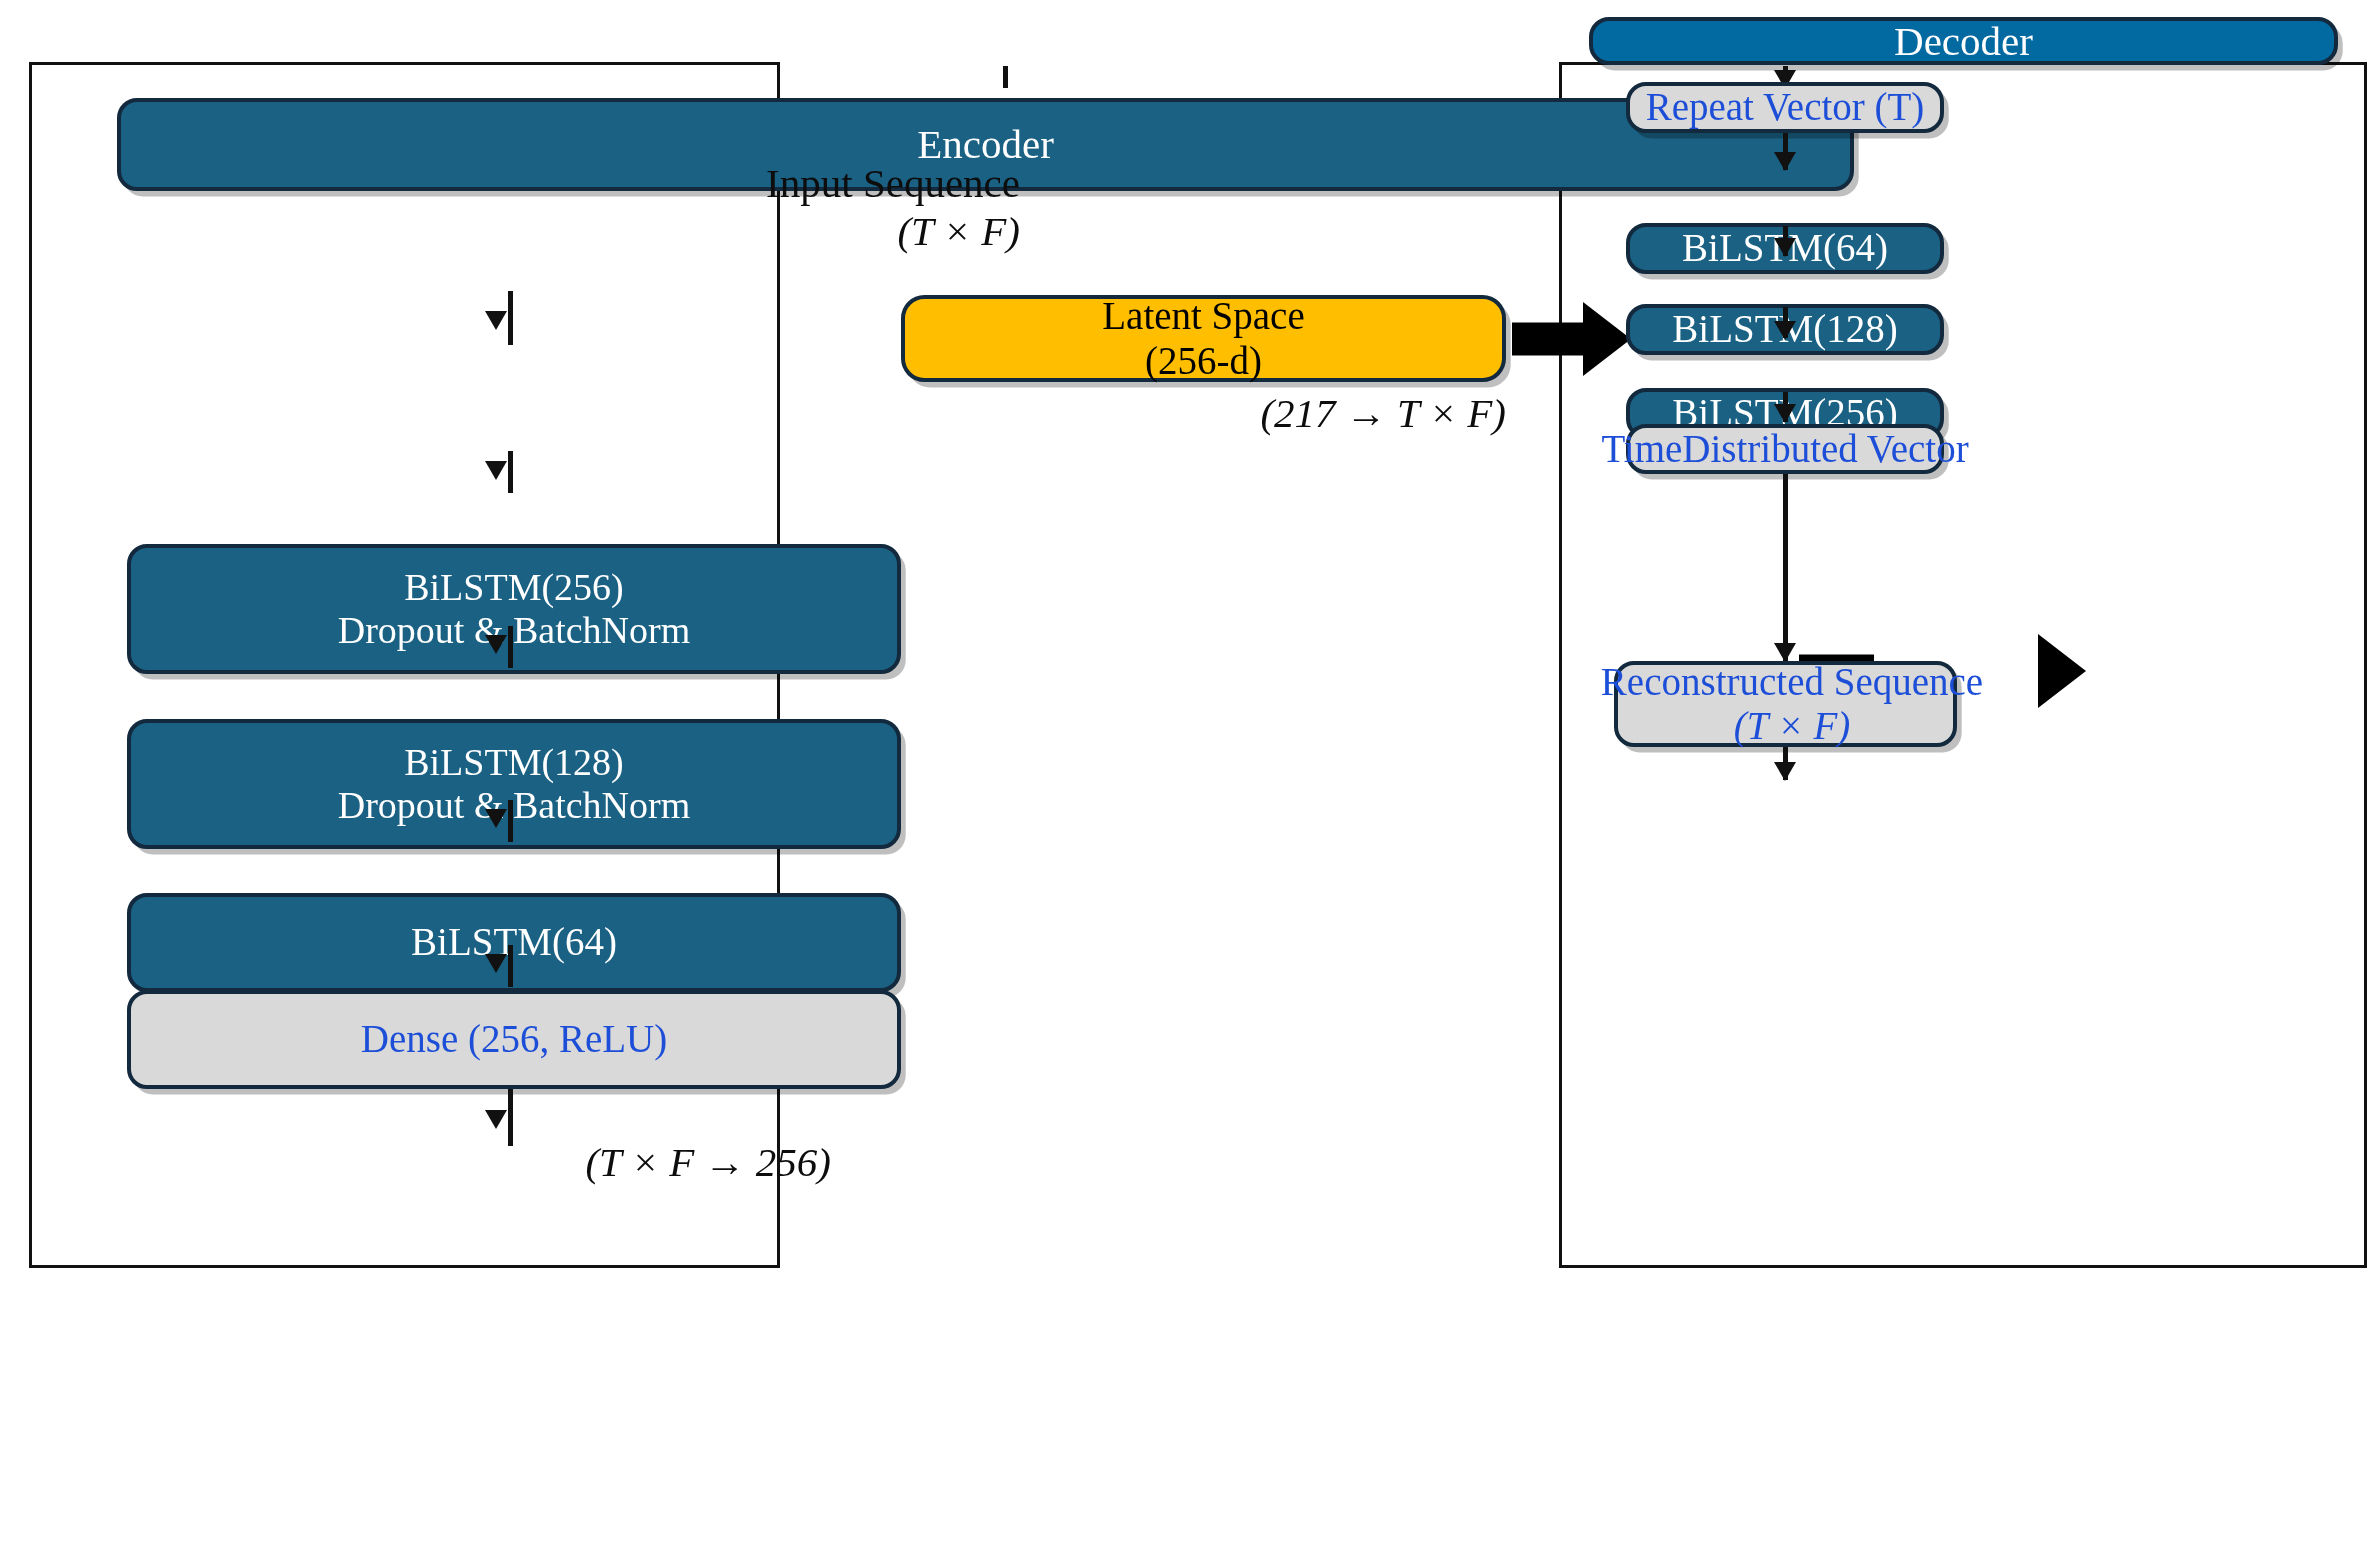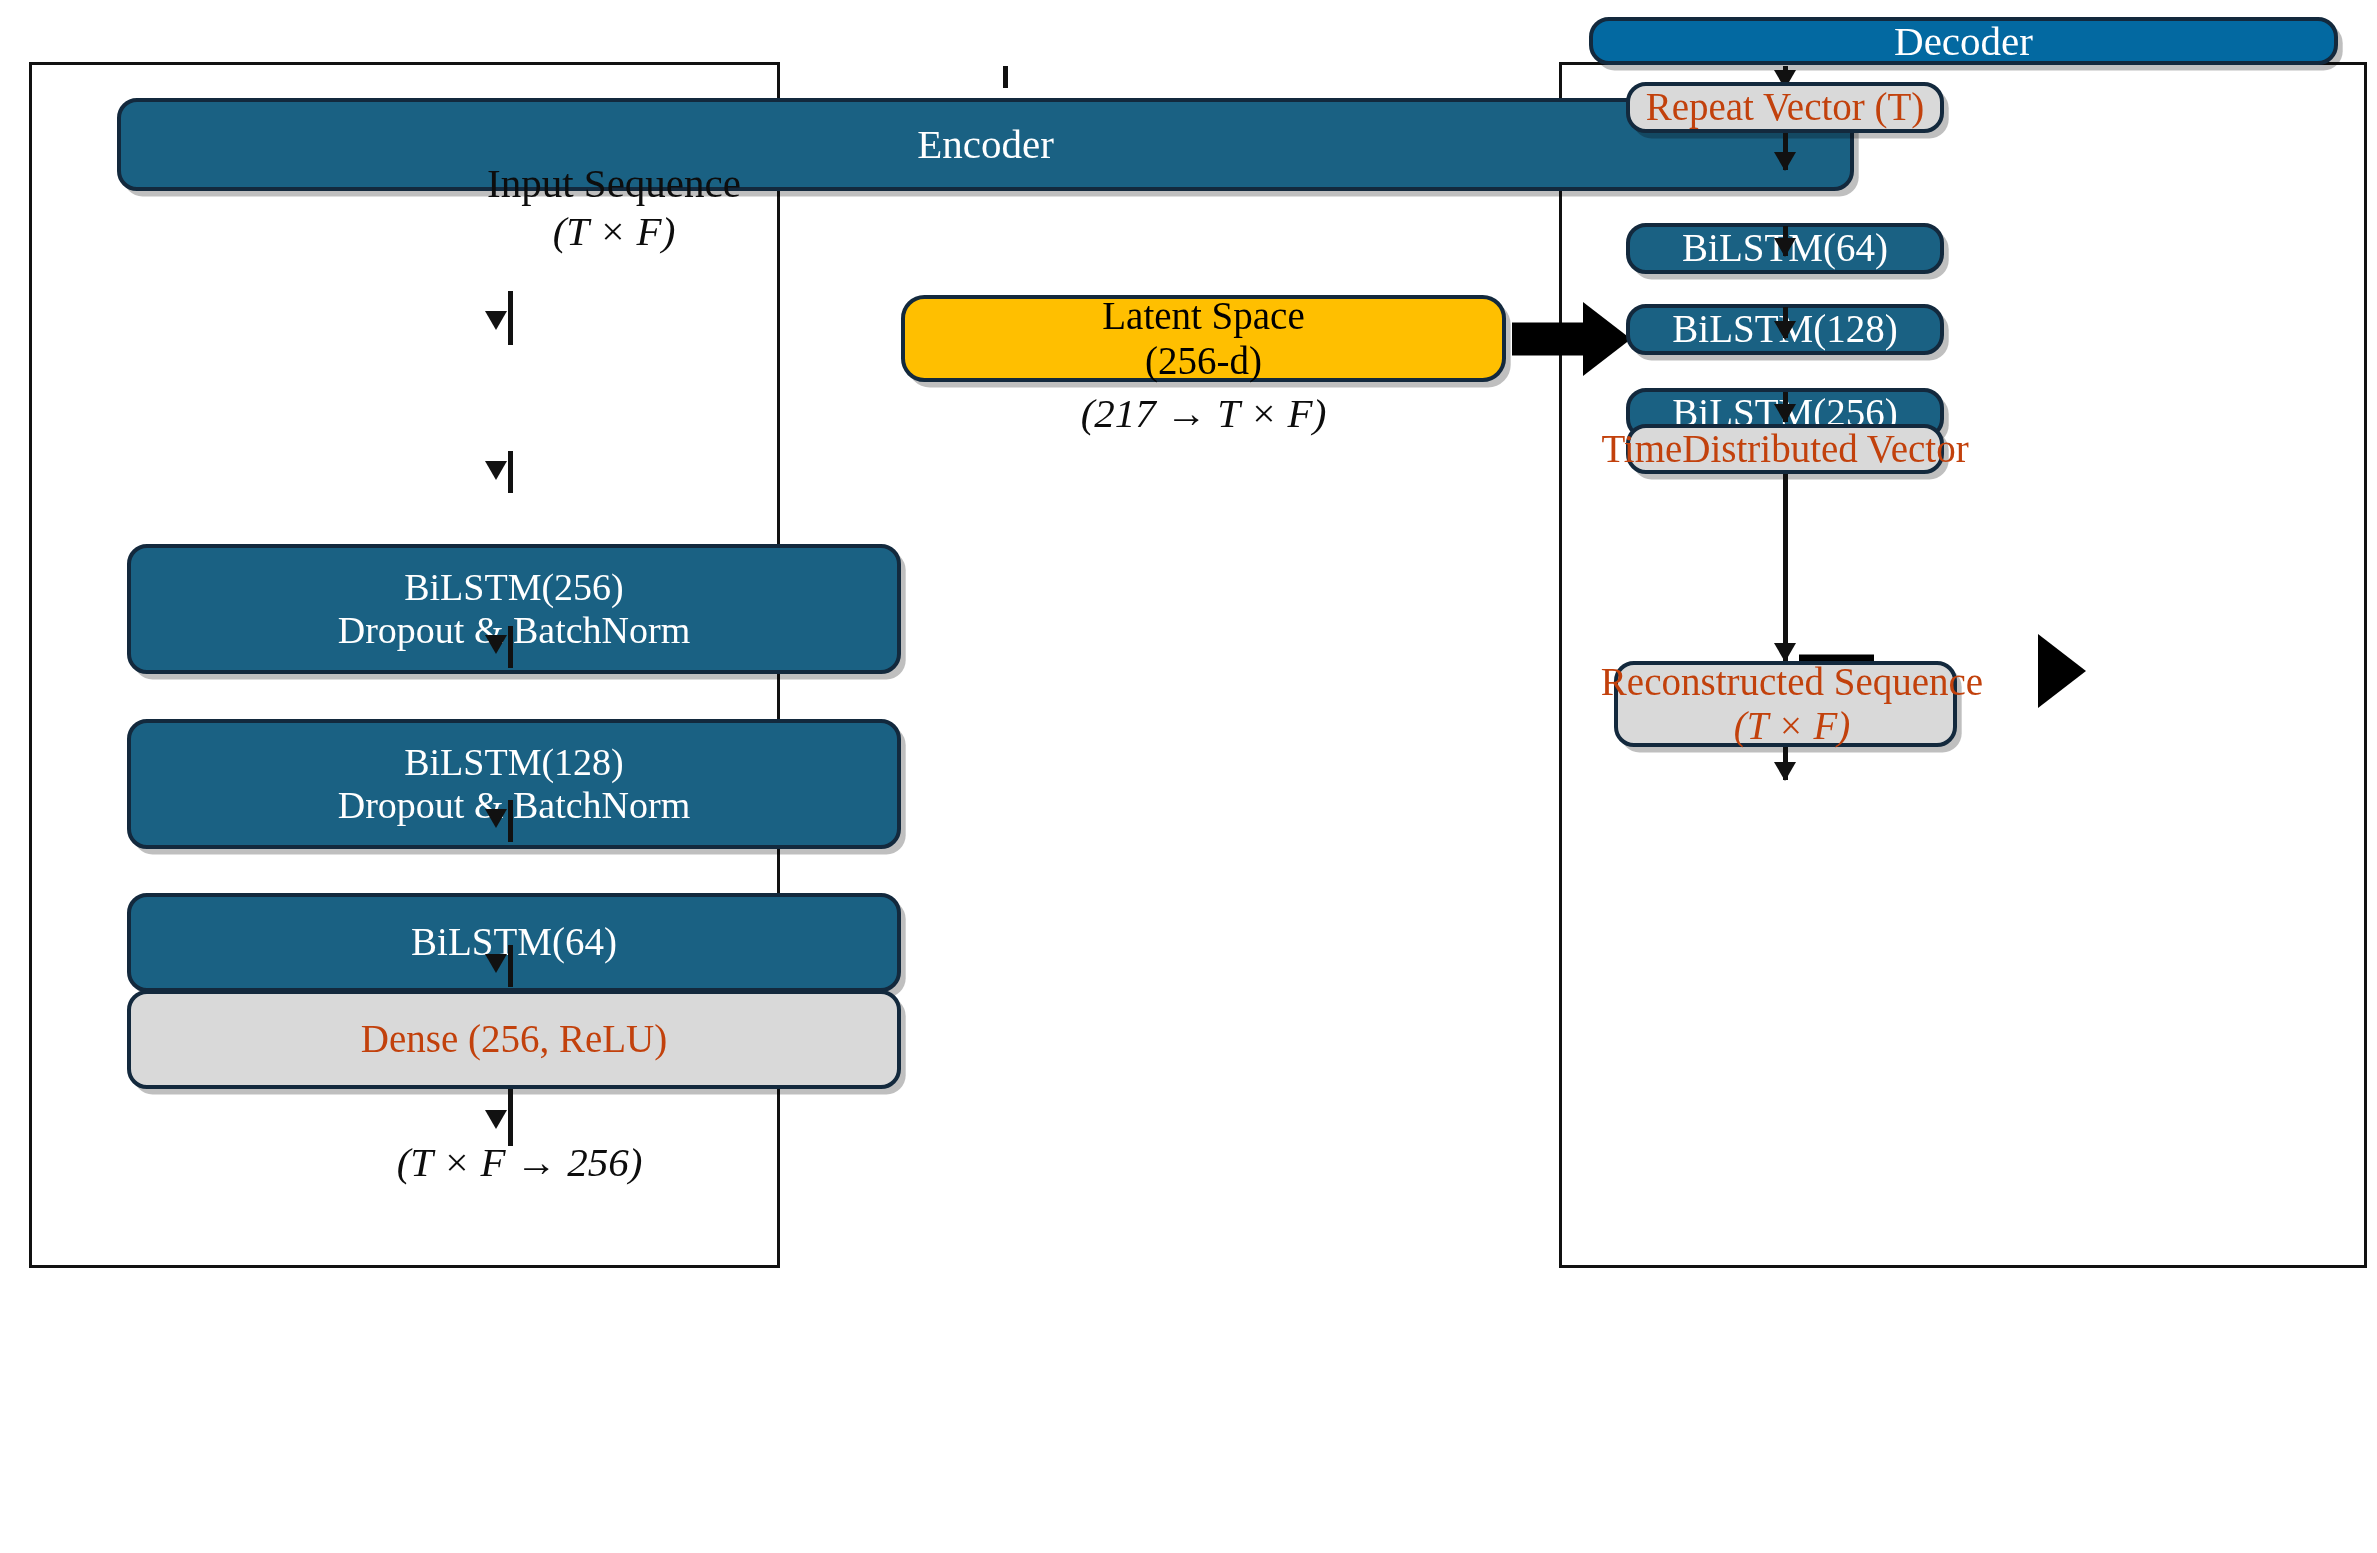--- a/index.html
+++ b/index.html
@@ -35,33 +35,33 @@
     display: flex;
     flex-direction: column;
     align-items: center;
     justify-content: center;
     text-align: center;
     line-height: 1.14;
     box-shadow: 5.5px 6.2px 0 -0.8px rgba(0,0,0,0.25);
   }
   .node .line { display: block; white-space: nowrap; }
 
-  .node.grey  { background: #d9d9d9; color: #c2410c; }
+  .node.grey  { background: #d9d9d9; color: #1d4ed8; }
   .node.teal  { background: #1a6183; color: #ffffff; margin-top: 48px; }
   .node.amber { background: #ffbf00; color: #000000; }
   .node.orange{ background: #0369a1; color: #ffffff; }
 
   .hdr { font-size: 41px; }
   .blk { font-size: 39px; }
   .blk2 { font-size: 38px; }
 
   
   .flabel {
     position: absolute;
-    text-align: center;
+    text-align: right;
     color: #0d0d0d;
     line-height: 1.16;
     white-space: nowrap;
   }
   .flabel .line { display: block; }
   .it { font-style: italic; }
 
   
   .vline {
     position: absolute;

